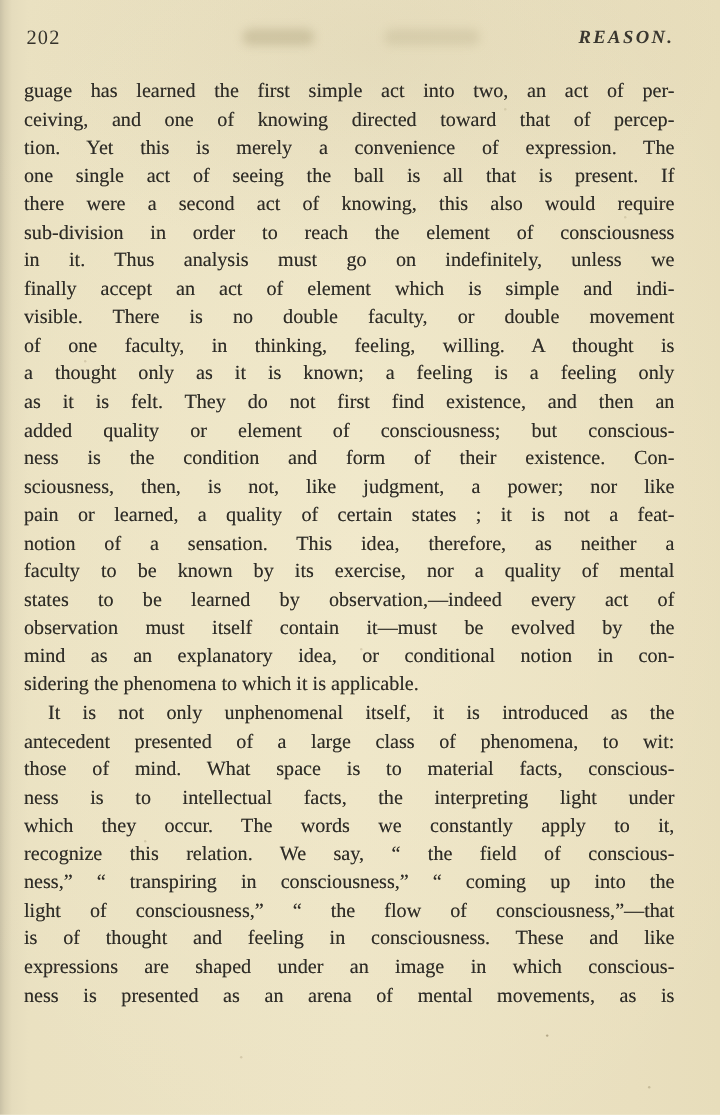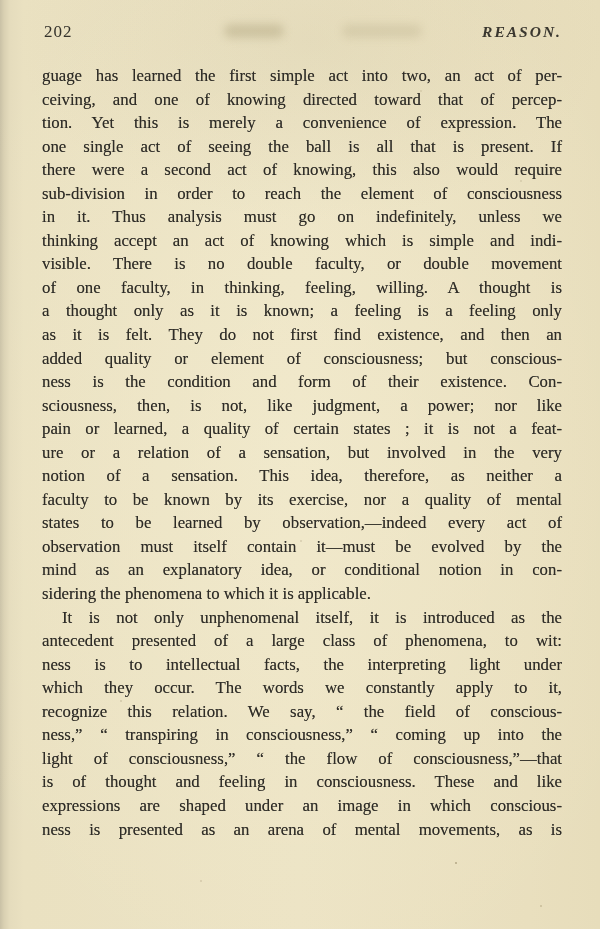--- a/index.html
+++ b/index.html
@@ -11,21 +11,21 @@
   .page{
     position:relative;
     width:600px;height:929px;
     background:
       radial-gradient(ellipse 420px 260px at 310px 40px, rgba(190,178,140,0.18), rgba(0,0,0,0) 70%),
       radial-gradient(ellipse 500px 700px at 300px 460px, rgba(255,250,225,0.25), rgba(0,0,0,0) 80%),
       linear-gradient(90deg, #c9c1a6 0px, #d9d0b2 4px, #e5dcbd 10px, #eae1c1 24px, #ece3c4 50%, #e9dfbe 88%, #e7ddbb 100%),
       #eae1c1;
     color:#2e2c27;
     box-sizing:border-box;
-    padding:22px 38px 0 42px;
+    padding:22px 38px 0 20px;
   }
   
   .page::after{
     content:"";
     position:absolute;left:0;top:0;width:2px;height:2px;border-radius:50%;
     background:transparent;
     box-shadow:
       455px 862px 0 0 rgba(110,96,60,0.45),
       540px 905px 0 0 rgba(120,106,70,0.30),
       120px 700px 0 0 rgba(130,116,80,0.25),
@@ -94,38 +94,38 @@
   </div>
 
   <div class="body-text">
     <div class="line">guage has learned the first simple act into two, an act of per-</div>
     <div class="line">ceiving, and one of knowing directed toward that of percep-</div>
     <div class="line">tion.  Yet this is merely a convenience of expression.  The</div>
     <div class="line">one single act of seeing the ball is all that is present.  If</div>
     <div class="line">there were a second act of knowing, this also would require</div>
     <div class="line">sub-division in order to reach the element of consciousness</div>
     <div class="line">in it.  Thus analysis must go on indefinitely, unless we</div>
-    <div class="line">thinking accept an act of knowing which is simple and indi-</div>
+    <div class="line">finally accept an act of element which is simple and indi-</div>
     <div class="line">visible.  There is no double faculty, or double movement</div>
     <div class="line">of one faculty, in thinking, feeling, willing.  A thought is</div>
     <div class="line">a thought only as it is known; a feeling is a feeling only</div>
     <div class="line">as it is felt.  They do not first find existence, and then an</div>
     <div class="line">added quality or element of consciousness; but conscious-</div>
     <div class="line">ness is the condition and form of their existence.  Con-</div>
     <div class="line">sciousness, then, is not, like judgment, a power; nor like</div>
     <div class="line">pain or learned, a quality of certain states ; it is not a feat-</div>
-    <div class="line">ure or a relation of a sensation, but involved in the very</div>
     <div class="line">notion of a sensation.  This idea, therefore, as neither a</div>
     <div class="line">faculty to be known by its exercise, nor a quality of mental</div>
     <div class="line">states to be learned by observation,—indeed every act of</div>
     <div class="line">observation must itself contain it—must be evolved by the</div>
     <div class="line">mind as an explanatory idea, or conditional notion in con-</div>
     <div class="line para-end">sidering the phenomena to which it is applicable.</div>
     <div class="line indent">It is not only unphenomenal itself, it is introduced as the</div>
     <div class="line">antecedent presented of a large class of phenomena, to wit:</div>
+    <div class="line">those of mind.  What space is to material facts, conscious-</div>
     <div class="line">ness is to intellectual facts, the interpreting light under</div>
     <div class="line">which they occur.  The words we constantly apply to it,</div>
     <div class="line">recognize this relation.  We say, “ the field of conscious-</div>
     <div class="line">ness,” “ transpiring in consciousness,” “ coming up into the</div>
     <div class="line">light of consciousness,” “ the flow of consciousness,”—that</div>
     <div class="line">is of thought and feeling in consciousness.  These and like</div>
     <div class="line">expressions are shaped under an image in which conscious-</div>
     <div class="line">ness is presented as an arena of mental movements, as is</div>
   </div>
 </div>

